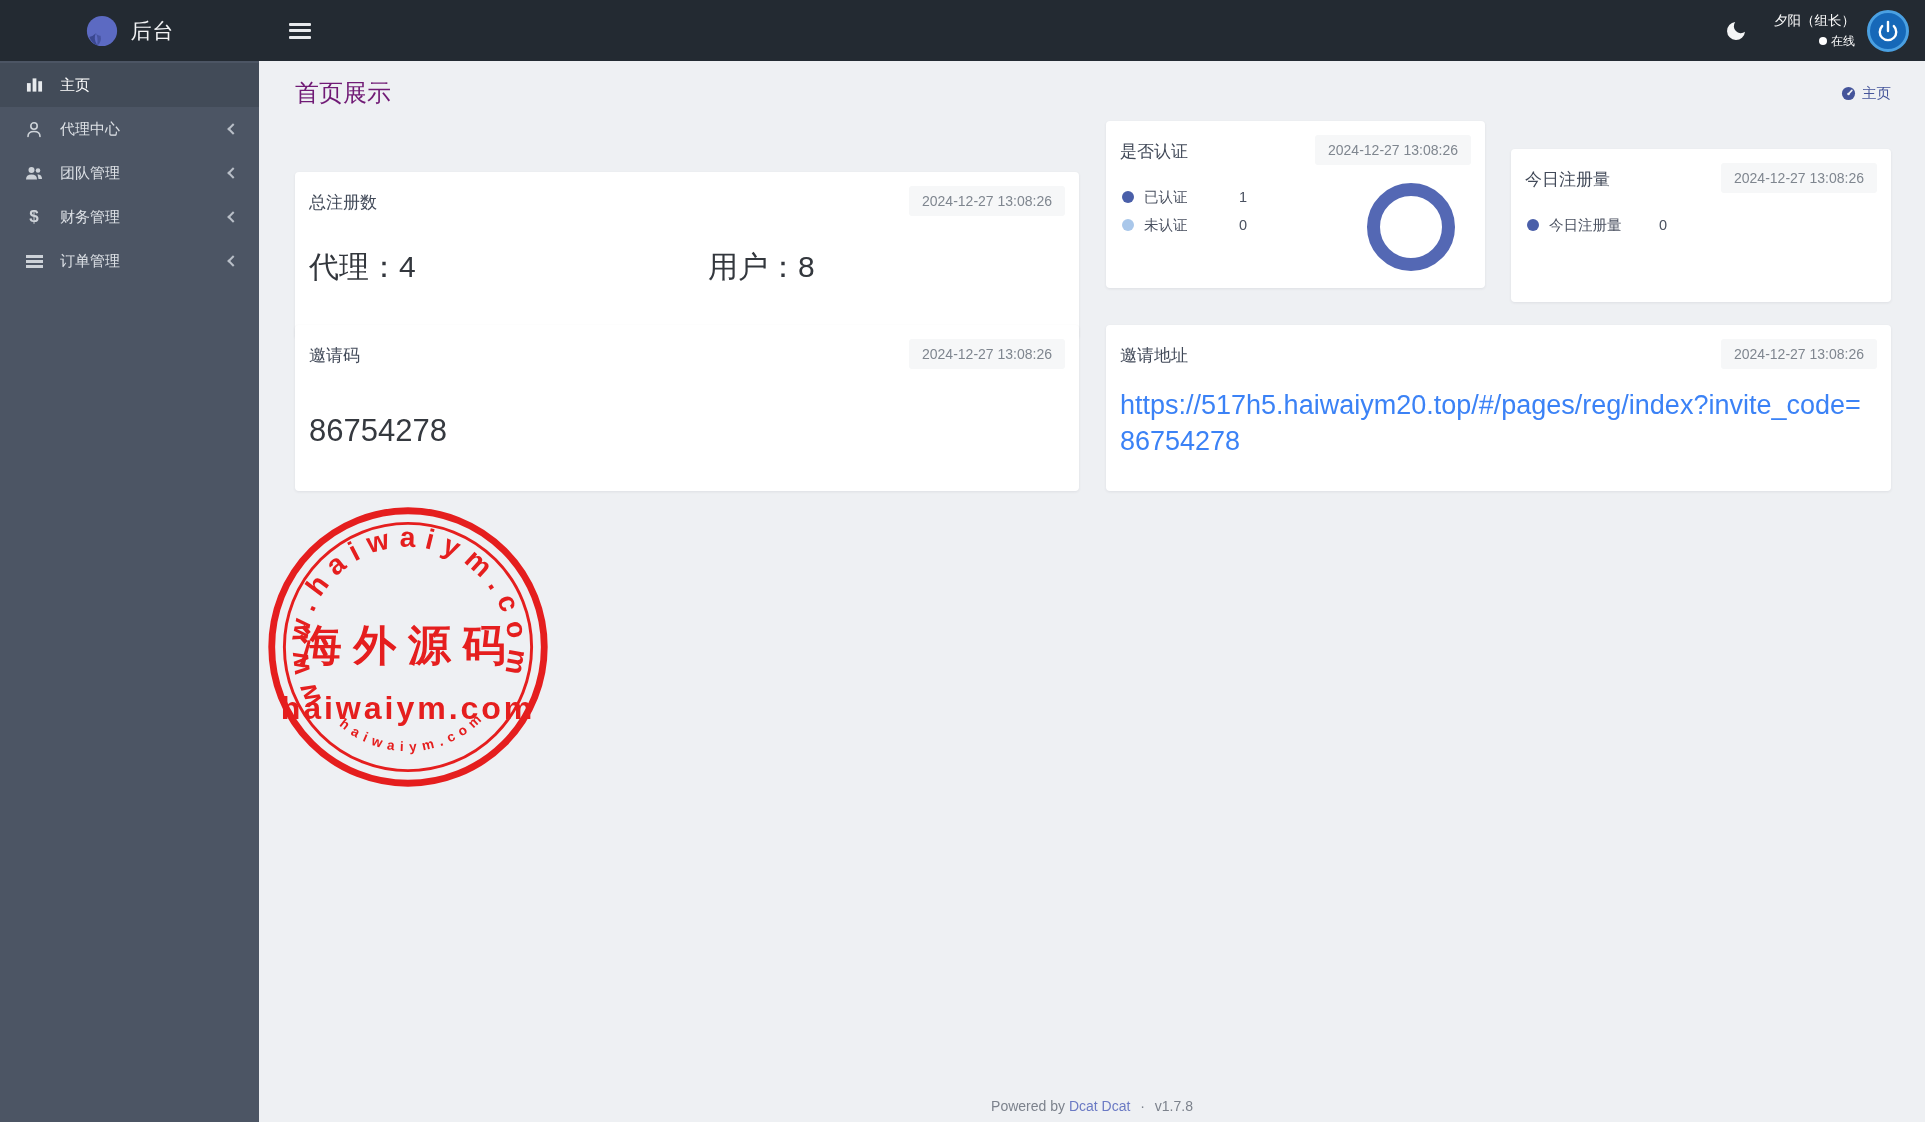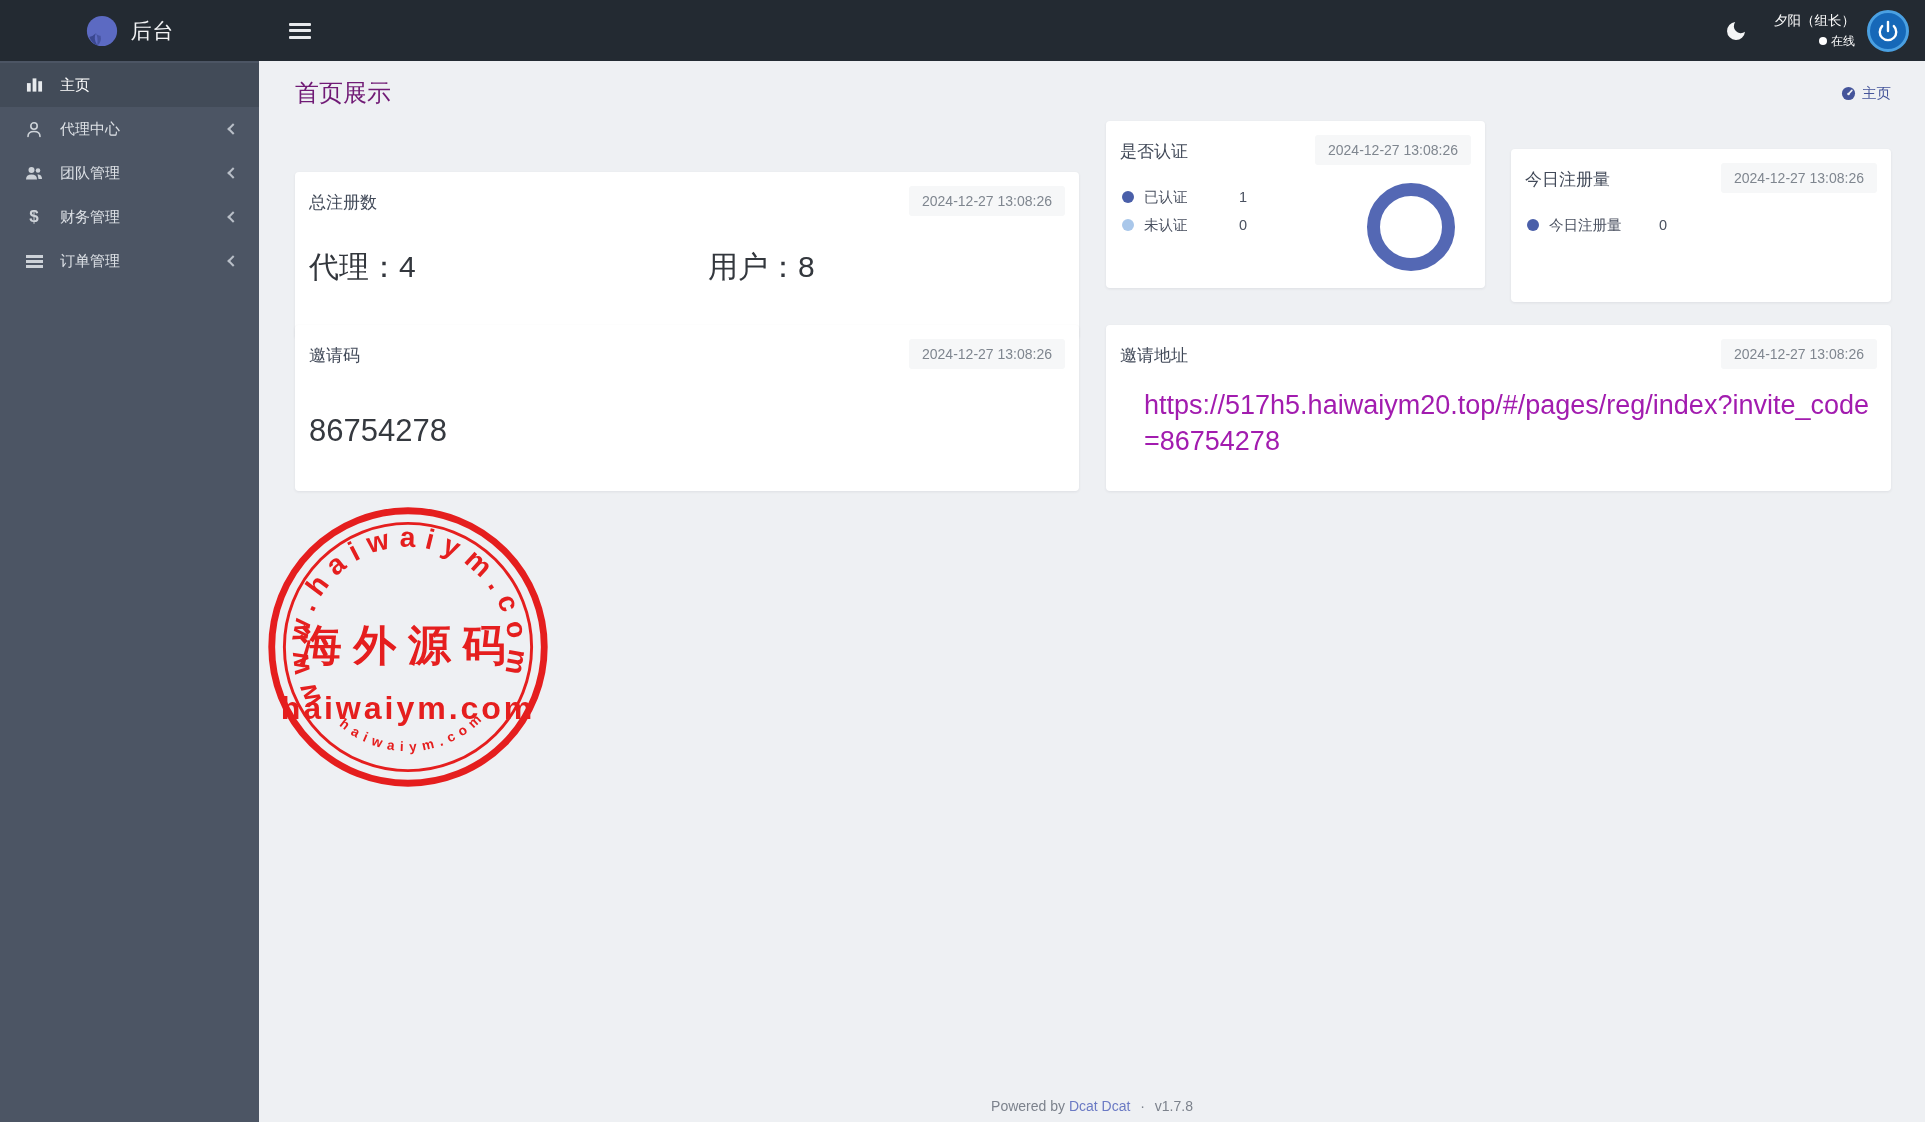--- a/index.html
+++ b/index.html
@@ -58,21 +58,21 @@
   .legend-dot { width:12px; height:12px; border-radius:50%; margin-right:10px; }
   .dot-indigo { background:#4a5fa9; }
   .dot-light { background:#a9c7ea; }
   .legend-label { width:95px; }
   .legend-value { color:#4a5160; }
   .donut { position:absolute; right:30px; top:62px; width:88px; height:88px; border-radius:50%;
     border:13px solid #5468b4; }
 
   .invite-code { position:absolute; left:14px; top:88px; font-size:31px; color:#35393f; }
   .invite-url { position:absolute; left:14px; top:62px; right:20px; font-size:27px; line-height:36px;
-    color:#a21caf; text-decoration:none; word-break:break-all; display:block;margin-left:24px; }
+    color:#3b82f6; text-decoration:none; word-break:break-all; display:block; }
 
   .watermark { position:absolute; left:3px; top:440px; width:292px; height:292px; z-index:10; pointer-events:none; }
 
   .footer { position:absolute; left:0; right:0; bottom:8px; text-align:center; font-size:14px; color:#7c828c; }
   .footer a { color:#6b7ac4; text-decoration:none; cursor:pointer; }
   .footer .sep { margin:0 6px; }
 </style>
 </head>
 <body>
 

